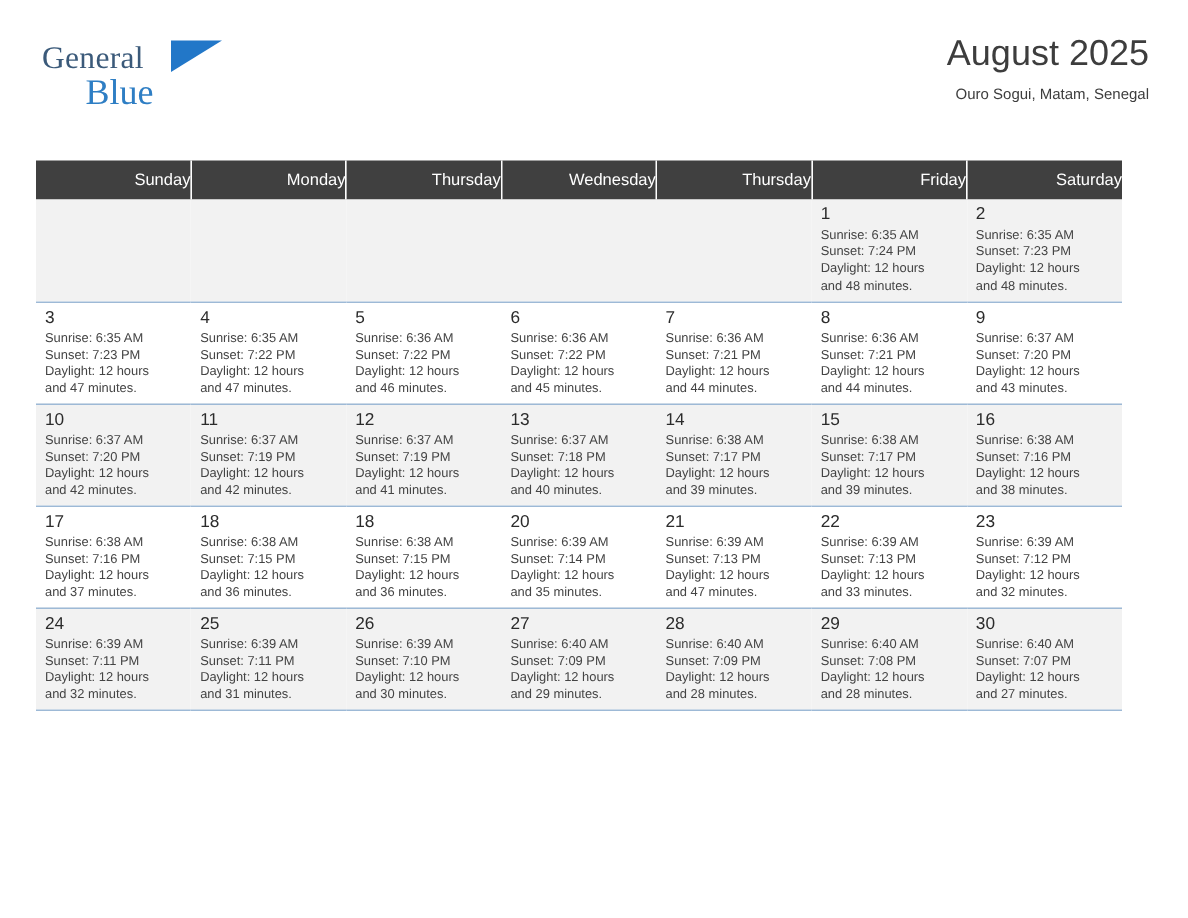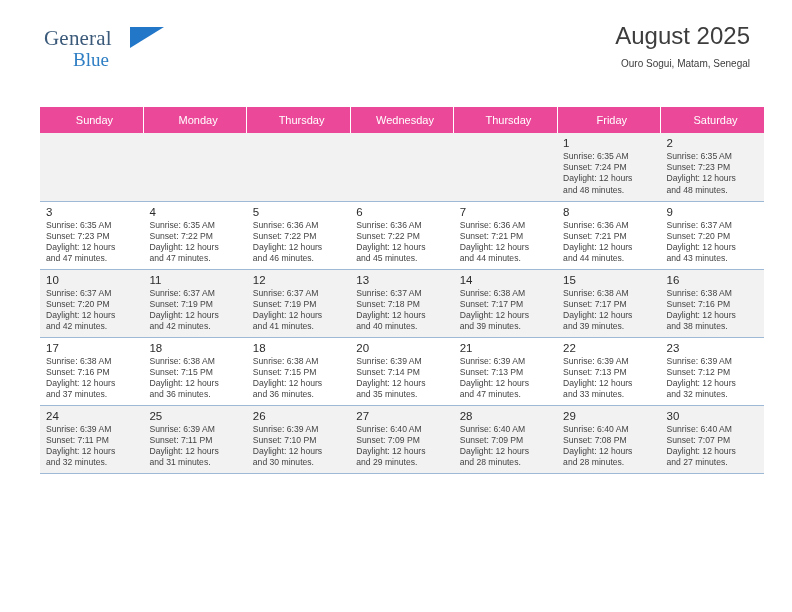--- a/index.html
+++ b/index.html
@@ -12,21 +12,21 @@
     background: #ffffff;
     font-family: "Liberation Sans", sans-serif;
     color: #000000;
     overflow: hidden;
   }
   .page {
     position: relative;
     width: 792px;
     height: 612px;
     box-sizing: border-box;
-    padding: 0 40px;
+    padding: 0 24px;
   }
   
   .header {
     position: relative;
     height: 72px;
   }
   .logo {
     position: absolute;
     left: 4px;
     top: 26px;
@@ -36,21 +36,21 @@
   .logo-general {
     font-size: 21px;
     color: #3b5a7a;
     letter-spacing: .2px;
     font-family: "Liberation Serif", serif;
   }
   .logo-blue {
     position: absolute;
     left: 29px;
     top: 23px;
-    font-size: 19px;
+    font-size: 24px;
     color: #2e7ec4;
     font-family: "Liberation Serif", serif;
   }
   .logo-flag {
     position: absolute;
     left: 86px;
     top: 1px;
     width: 0;
     height: 0;
     border-left: 34px solid #2277c8;
@@ -72,25 +72,25 @@
     color: #3d3d3d;
   }
   
   table.cal {
     width: 724px;
     border-collapse: collapse;
     table-layout: fixed;
     margin-top: 35px;
   }
   table.cal th {
-    background: #ec4899;
+    background: #404040;
     color: #ffffff;
     font-size: 11px;
     font-weight: normal;
-    text-align: center;
+    text-align: right;
     padding: 5px 0 5px 6px;
     height: 16px;
     border-right: 1px solid #ffffff;
   }
   table.cal th:last-child { border-right: none; }
   table.cal td {
     vertical-align: top;
     height: 68px;
     width: 103.4px;
     border-bottom: 1px solid #9db9d6;

